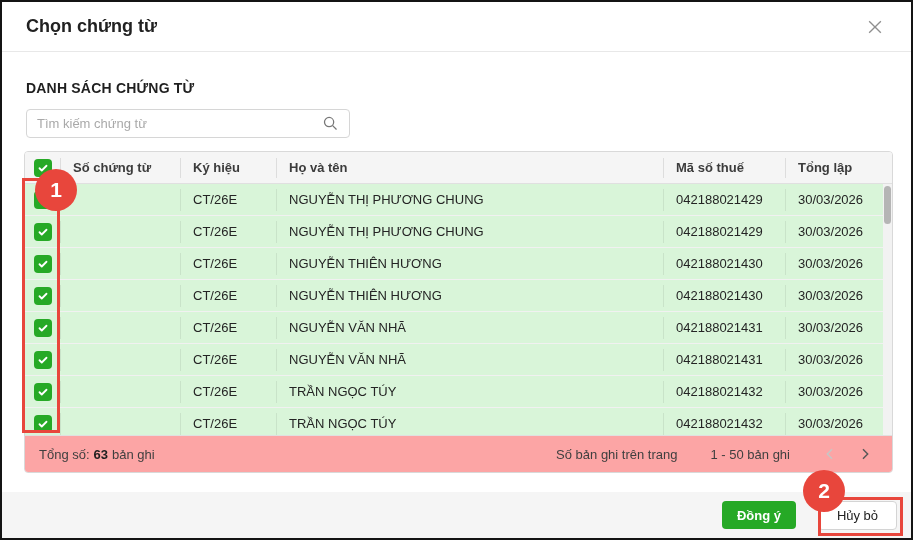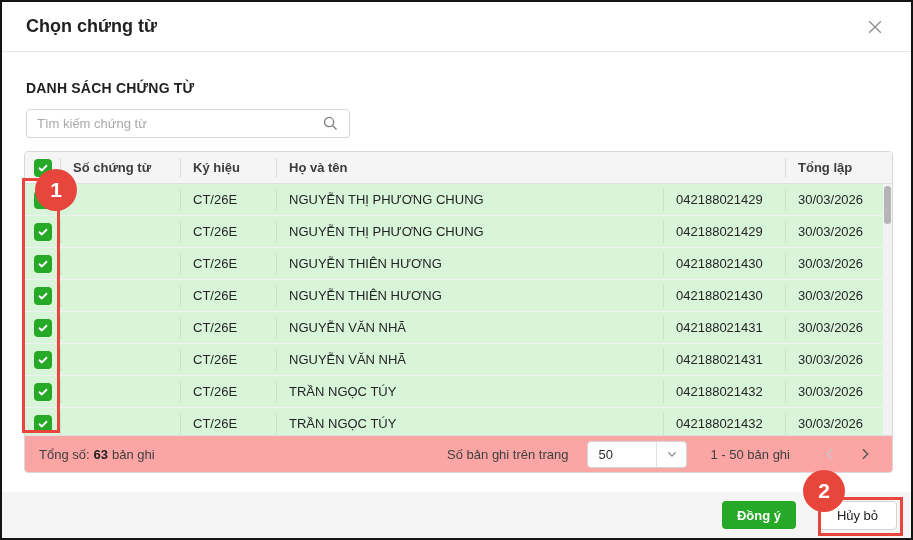--- a/index.html
+++ b/index.html
@@ -208,20 +208,21 @@
       <div class="cell col-check">
         <span class="checkbox">
           <svg width="12" height="12" viewBox="0 0 24 24">
               <path d="M5 12.5l4.5 4.5L19 7.5" fill="none" stroke="#fff" stroke-width="3.6" stroke-linecap="round" stroke-linejoin="round"></path>
             </svg>
         </span>
       </div>
       <div class="cell col-so">Số chứng từ</div>
       <div class="cell col-ky">Ký hiệu</div>
       <div class="cell col-ho">Họ và tên</div>
+      <div class="cell col-ma">Mã số thuế</div>
       <div class="cell col-ngay">Tổng lập</div>
     </div>
 
     <div class="t-body" id="table-body">
 
   <div class="t-row">
     <div class="cell col-check">
       <span class="checkbox">
         <svg width="12" height="12" viewBox="0 0 24 24">
                 <path d="M5 12.5l4.5 4.5L19 7.5" fill="none" stroke="#fff" stroke-width="3.6" stroke-linecap="round" stroke-linejoin="round"></path>
@@ -345,28 +346,20 @@
     </div>
 
     <div class="t-footer">
       <div class="total-group">
         <span>Tổng số:</span>
         <b>63</b>
         <span>bản ghi</span>
       </div>
       <div class="pager-group">
         <span class="per-page-label">Số bản ghi trên trang</span>
-        <div class="page-select">
-          <span class="value">50</span>
-          <span class="chev">
-            <svg width="14" height="14" viewBox="0 0 24 24">
-                <polyline points="6 9 12 15.5 18 9" fill="none" stroke="#8a8a8a" stroke-width="2"></polyline>
-              </svg>
-          </span>
-        </div>
         <span class="range-label">1 - 50 bản ghi</span>
         <span class="page-arrow">
           <svg width="16" height="16" viewBox="0 0 24 24">
               <polyline points="15 5 8 12 15 19" fill="none" stroke="#c6c6c6" stroke-width="2.2"></polyline>
             </svg>
         </span>
         <span class="page-arrow">
           <svg width="16" height="16" viewBox="0 0 24 24">
               <polyline points="9 5 16 12 9 19" fill="none" stroke="#585858" stroke-width="2.2"></polyline>
             </svg>

